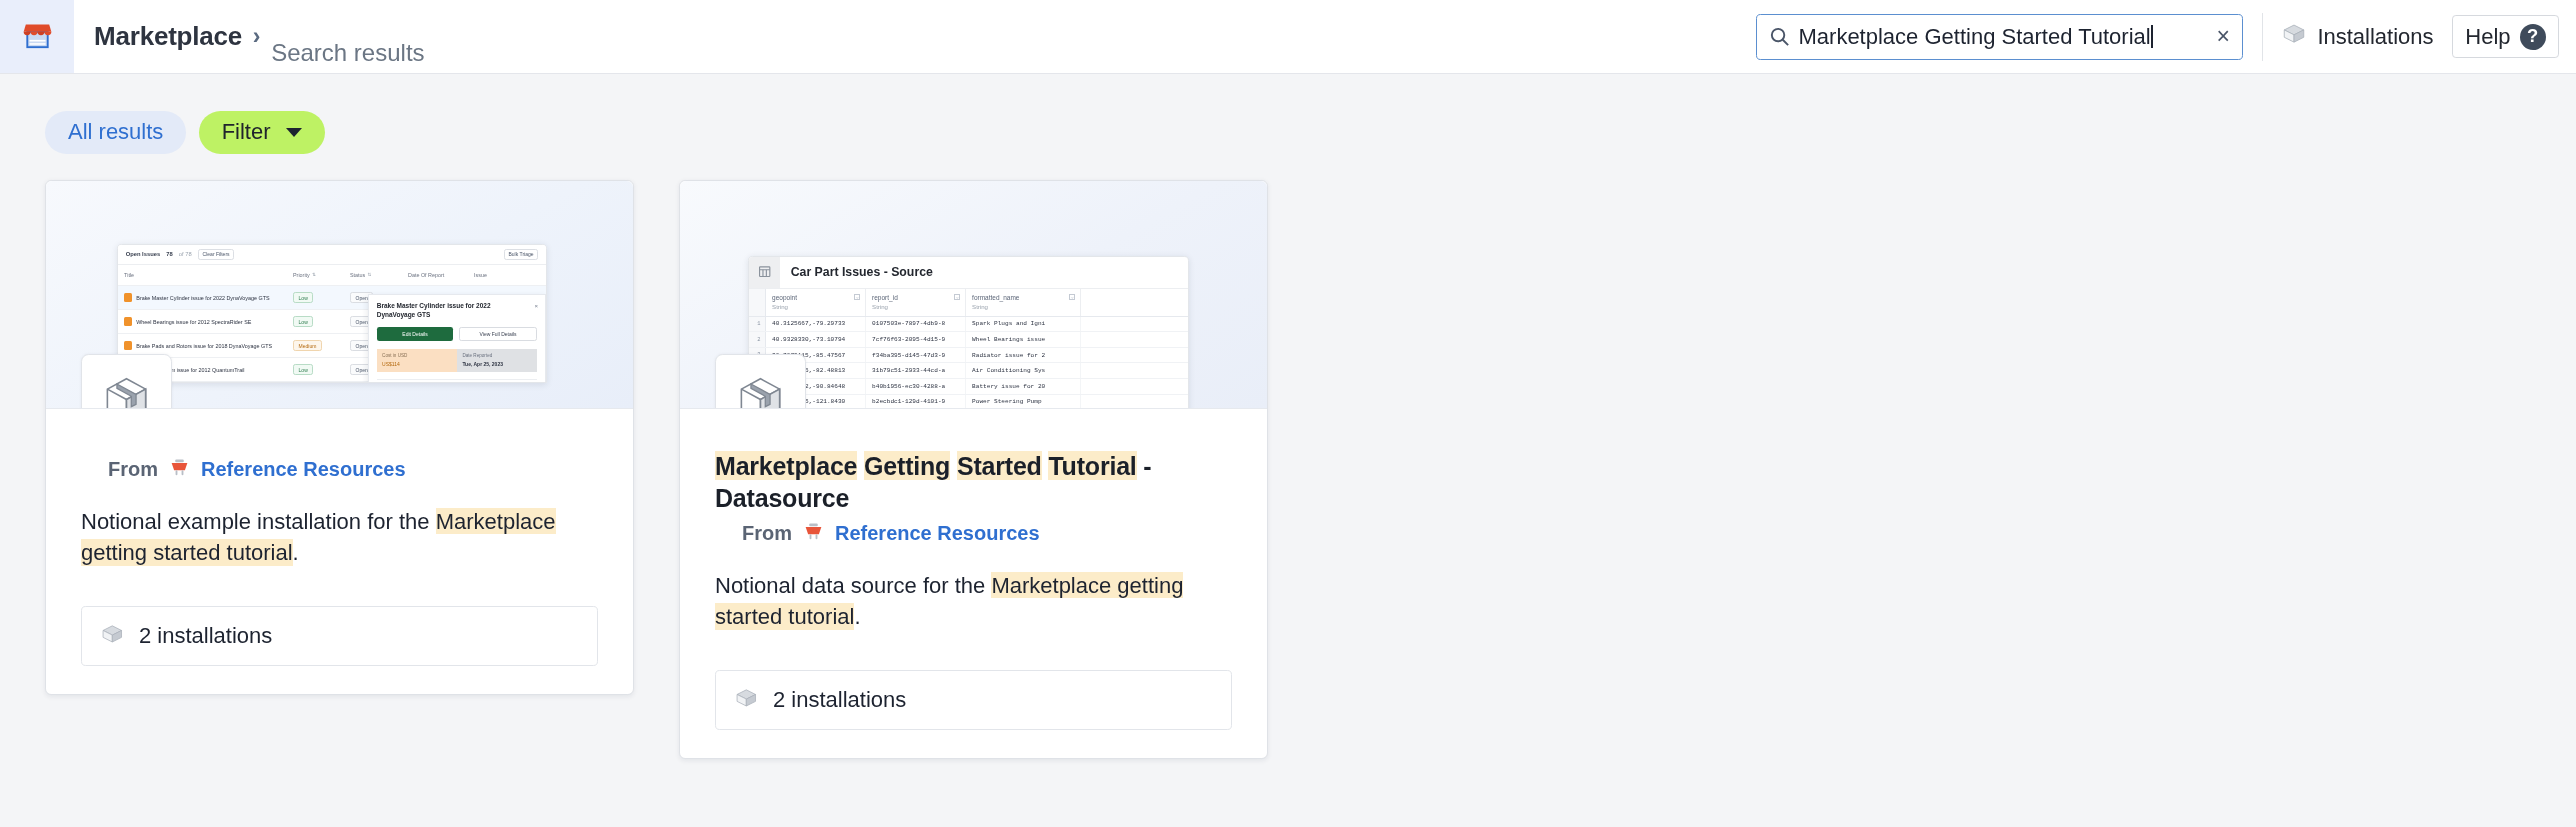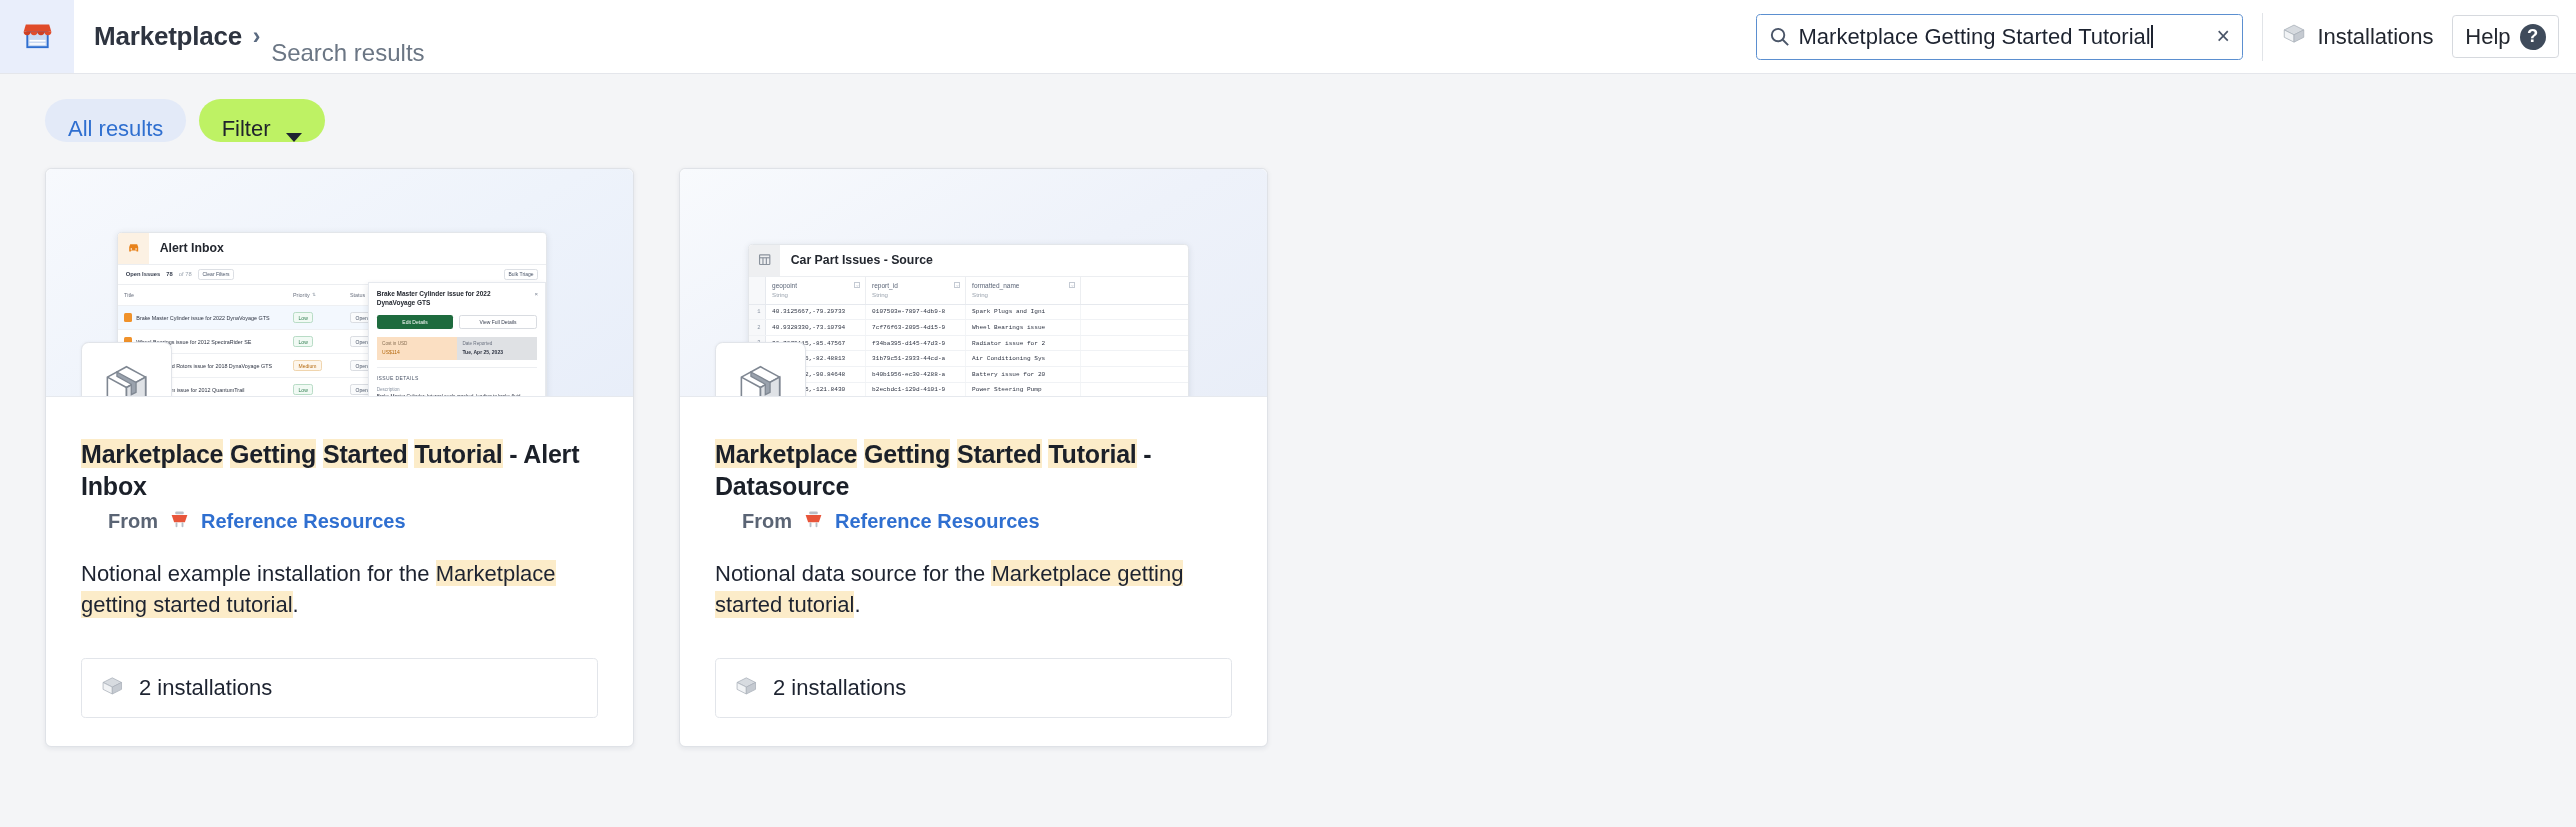--- a/index.html
+++ b/index.html
@@ -103,25 +103,26 @@
     line-height: 1;
   }
 
   
   .filterbar {
     display: flex; align-items: center; gap: 12.3px;
     padding: 24.6px 0 0 45px;
   }
   .pill {
     height: 43px; border-radius: 21.5px;
-    display: flex; align-items: flex-end;
+    display: flex; align-items: center;
     padding: 0 23px;
     font-size: 22px;
     cursor: pointer;
     white-space: nowrap;
+    margin-top: 12px;
   }
   .pill-active { background: #e3eaf8; color: #2f6fd0; }
   .pill-filter { background: #bef264; color: #20242c; gap: 15.4px; }
   .caret-down {
     width: 0; height: 0;
     border-left: 8.4px solid transparent;
     border-right: 8.4px solid transparent;
     border-top: 9.2px solid #1d2330;
   }
 
@@ -395,30 +396,20 @@
     <span class="caret-down"></span>
   </div>
 </div>
 
 <div class="results">
 
   <div class="card">
 
     <div class="thumb">
       <div class="mini">
-        <div class="mini-head">
-          <div class="mini-ico">
-            <svg width="15.4" height="15.4" viewBox="0 0 24 24" fill="#e8821a">
-              <path d="M5 11 l1.6-4.2h10.8L19 11v7h-2.6v-1.8H7.6V18H5z"></path>
-              <circle cx="8.3" cy="14" r="1.3" fill="#fff"></circle>
-                <circle cx="15.7" cy="14" r="1.3" fill="#fff"></circle>
-            </svg>
-          </div>
-          <div class="mini-title">Alert Inbox</div>
-        </div>
         <div class="mini-body">
           <div class="ai-toolbar">
             <b>Open Issues</b>
             <b>78</b>
             <span style="color:#9aa3ae">of 78</span>
             <span class="ai-chip">Clear Filters</span>
             <span class="ai-chip ai-right">Bulk Triage</span>
           </div>
           <div class="ai-thead">
             <div class="c-title">Title</div>
@@ -520,26 +511,20 @@
           <path d="M32 6 L56 19 L56 45 L32 58 L8 45 L8 19 Z" fill="#ffffff" stroke="#7f8792" stroke-width="2"></path>
           <path d="M8 19 L32 32 L56 19" fill="none" stroke="#7f8792" stroke-width="2"></path>
           <path d="M32 32 L32 58" fill="none" stroke="#7f8792" stroke-width="2"></path>
           <path d="M32 32 L56 19 L56 45 L32 58 Z" fill="#dfe2e6" stroke="#7f8792" stroke-width="2"></path>
           <path d="M20 12.5 L44 25.5 L44 38 L38 41 L38 28 L20 18 Z" fill="#9aa2ad" stroke="#7f8792" stroke-width="1.6"></path>
         </svg>
       </div>
     </div>
 
     <div class="card-body">
-      <div class="card-title">
-        <mark class="hl">Marketplace</mark>
-        <mark class="hl">Getting</mark>
-        <mark class="hl">Started</mark>
-        <mark class="hl">Tutorial</mark><span> - Alert Inbox</span>
-      </div>
       <div class="from-row">
         <span class="from-label">From</span>
         <span>
           <svg width="23" height="20" viewBox="0 0 32 28">
             <rect x="10" y="2" width="12" height="4" rx="1.6" fill="#b9bec6"></rect>
             <path d="M5 7 h22 l-3.5 10 h-15 Z" fill="#e8553a"></path>
             <rect x="10.5" y="17" width="2.6" height="7" rx="1.3" fill="#b9bec6"></rect>
             <rect x="18.9" y="17" width="2.6" height="7" rx="1.3" fill="#b9bec6"></rect>
           </svg>
         </span>

